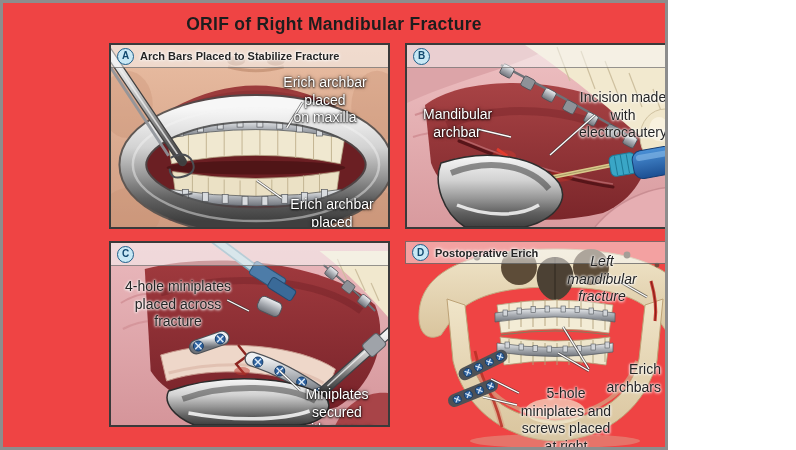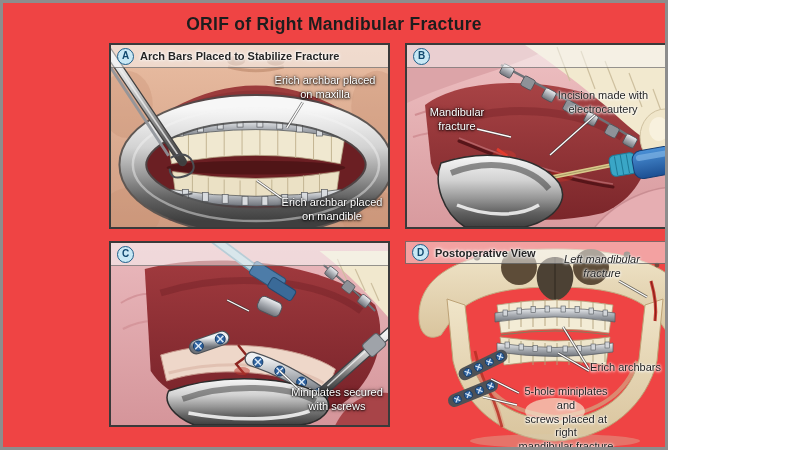--- a/index.html
+++ b/index.html
@@ -12,21 +12,21 @@
   #panel-c{left:106px;top:238px;width:281px;height:186px;}
   #panel-d{left:400px;top:236px;width:304px;height:211px;}
   .art,.leaders{position:absolute;left:0;top:0;width:100%;height:100%;}
   .leaders{z-index:2;}
   .leaders .halo{stroke:#3c3c3c;stroke-width:2.8;opacity:.7;}
   .leaders .wire{stroke:#ffffff;stroke-width:1.3;}
   .panel-header{position:absolute;left:0;top:0;right:0;height:23px;z-index:3;display:flex;align-items:center;gap:6px;padding:0 6px;background:rgba(248,248,248,.52);border-bottom:1px solid rgba(70,70,70,.55);box-sizing:border-box;}
   #panel-d .panel-header{right:auto;left:2px;top:2px;width:281px;border:1px solid rgba(70,70,70,.65);}
   .badge{width:15px;height:15px;min-width:15px;border-radius:50%;background:#c8e8f5;border:1.5px solid #1e5d88;color:#11496f;font-size:10px;font-weight:bold;display:flex;align-items:center;justify-content:center;line-height:1;box-sizing:content-box;}
   .panel-title{font-size:11px;font-weight:bold;color:#252525;white-space:nowrap;text-shadow:0 0 2px #fff,0 0 3px #fff,0 0 5px rgba(255,255,255,.8);}
-  .callout{position:absolute;z-index:10;font-size:11px;line-height:1.25;text-align:center;white-space:pre-line;}
+  .callout{position:absolute;z-index:10;font-size:14px;line-height:1.25;text-align:center;white-space:pre-line;}
   .callout.dark{color:#242424;text-shadow:0 0 2px #fff,0 0 3px #fff,0 1px 3px rgba(255,255,255,.9);}
   .callout.light{color:#fff;text-shadow:0 0 2px rgba(0,0,0,.9),0 0 4px rgba(0,0,0,.55),0 1px 2px rgba(0,0,0,.8);}
   .watermark{position:absolute;left:178px;top:146px;width:452px;height:212px;z-index:5;pointer-events:none;}
 </style>
 </head>
 <body>
 
 <div class="frame">
   <div class="title">ORIF of Right Mandibular Fracture</div>
 
@@ -227,22 +227,22 @@
     <svg class="leaders" viewBox="0 0 280 182" preserveAspectRatio="none">
       <line class="halo" x1="70" y1="84" x2="104" y2="92"></line>
         <line class="wire" x1="70" y1="84" x2="104" y2="92"></line>
       <line class="halo" x1="188" y1="70" x2="143" y2="110"></line>
         <line class="wire" x1="188" y1="70" x2="143" y2="110"></line>
     </svg>
     <div class="panel-header">
       <div class="badge">B</div>
     </div>
     <div class="callout light" style="left:16px;top:61px;width:68px;">Mandibular
-fracture</div>
-    <div class="callout dark" style="left:150px;top:44px;width:92px;">Incision made with
+archbar</div>
+    <div class="callout dark" style="left:170px;top:44px;width:92px;">Incision made with
 electrocautery</div>
   </div>
 
   <div class="panel bordered" id="panel-c">
     <svg class="art" viewBox="0 0 279 182" preserveAspectRatio="none">
       <defs>
         <linearGradient id="c-pink" x1="0" y1="0" x2="0" y2="1">
             <stop offset="0" stop-color="#eab9bd"></stop>
             <stop offset="1" stop-color="#d5959a"></stop>
           </linearGradient>
@@ -335,20 +335,22 @@
     </svg>
     <svg class="leaders" viewBox="0 0 279 182" preserveAspectRatio="none">
       <line class="halo" x1="117" y1="57" x2="139" y2="68"></line>
         <line class="wire" x1="117" y1="57" x2="139" y2="68"></line>
       <line class="halo" x1="190" y1="147" x2="170" y2="128"></line>
         <line class="wire" x1="190" y1="147" x2="170" y2="128"></line>
     </svg>
     <div class="panel-header">
       <div class="badge">C</div>
     </div>
+    <div class="callout dark" style="left:8px;top:35px;width:118px;">4-hole miniplates
+placed across fracture</div>
     <div class="callout light" style="left:180px;top:143px;width:92px;">Miniplates secured
 with screws</div>
   </div>
 
   <div class="panel" id="panel-d">
     <svg class="art" viewBox="0 0 304 211" preserveAspectRatio="none">
       <defs>
         <linearGradient id="d-bone" x1="0" y1="0" x2="0" y2="1">
             <stop offset="0" stop-color="#f0e5c9"></stop>
             <stop offset="1" stop-color="#d9c49d"></stop>
@@ -464,21 +466,21 @@
         <line class="wire" x1="186" y1="130" x2="160" y2="88"></line>
       <line class="halo" x1="186" y1="132" x2="155" y2="114"></line>
         <line class="wire" x1="186" y1="132" x2="155" y2="114"></line>
       <line class="halo" x1="116" y1="154" x2="88" y2="140"></line>
         <line class="wire" x1="116" y1="154" x2="88" y2="140"></line>
       <line class="halo" x1="114" y1="166" x2="80" y2="158"></line>
         <line class="wire" x1="114" y1="166" x2="80" y2="158"></line>
     </svg>
     <div class="panel-header">
       <div class="badge">D</div>
-      <div class="panel-title">Postoperative View</div>
+      <div class="panel-title">Postoperative Erich</div>
     </div>
     <div class="callout dark" style="left:156px;top:14px;width:86px;font-style:italic;">Left mandibular
 fracture</div>
     <div class="callout dark" style="left:186px;top:122px;width:72px;text-align:right;">Erich archbars</div>
     <div class="callout dark" style="left:112px;top:146px;width:102px;">5-hole miniplates and
 screws placed at right
 mandibular fracture</div>
   </div>
 
 </div>

